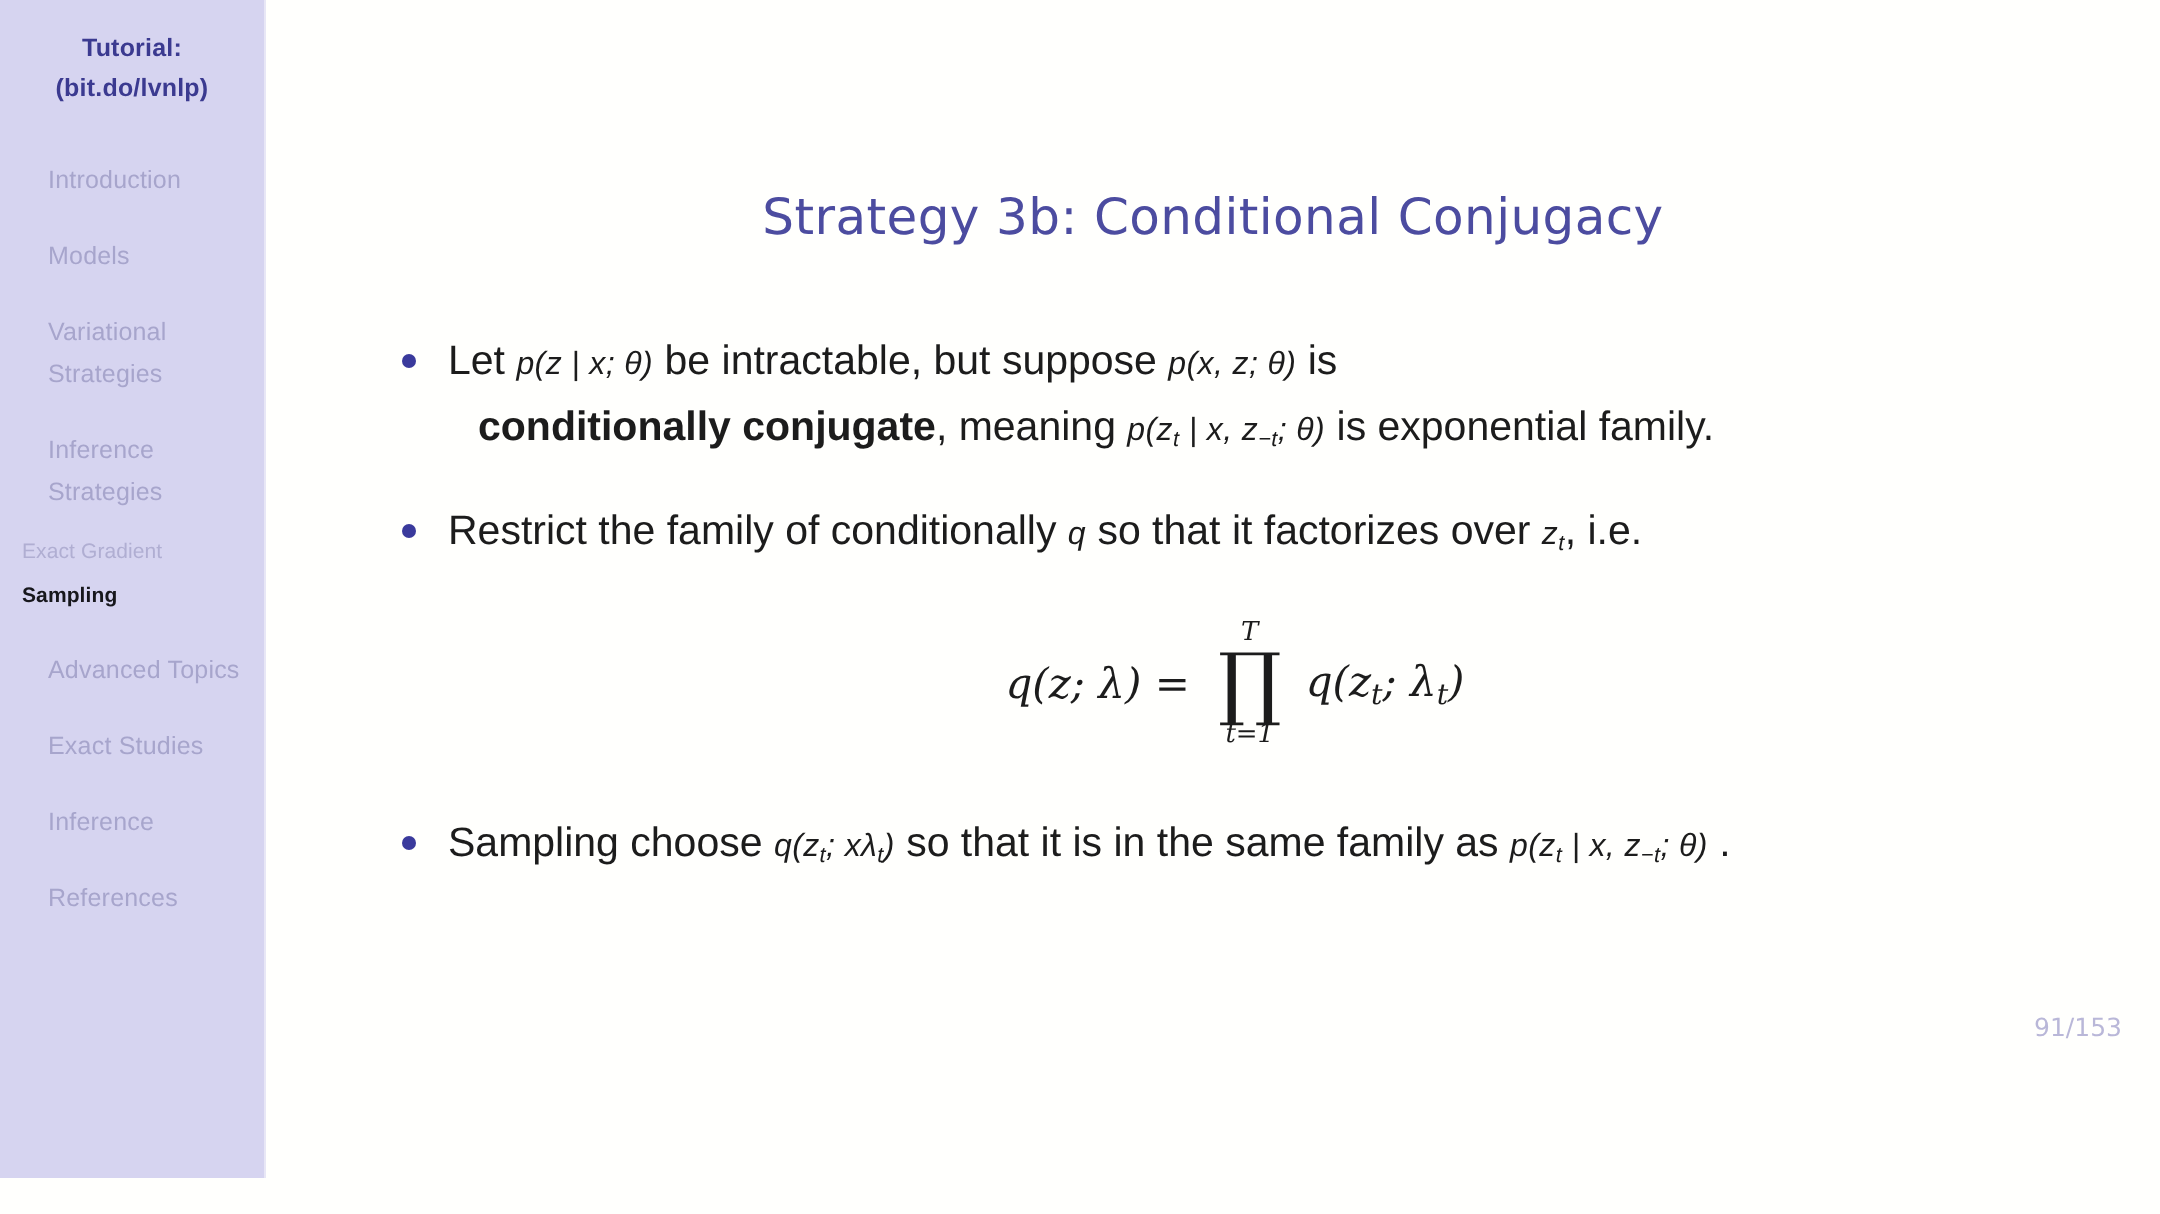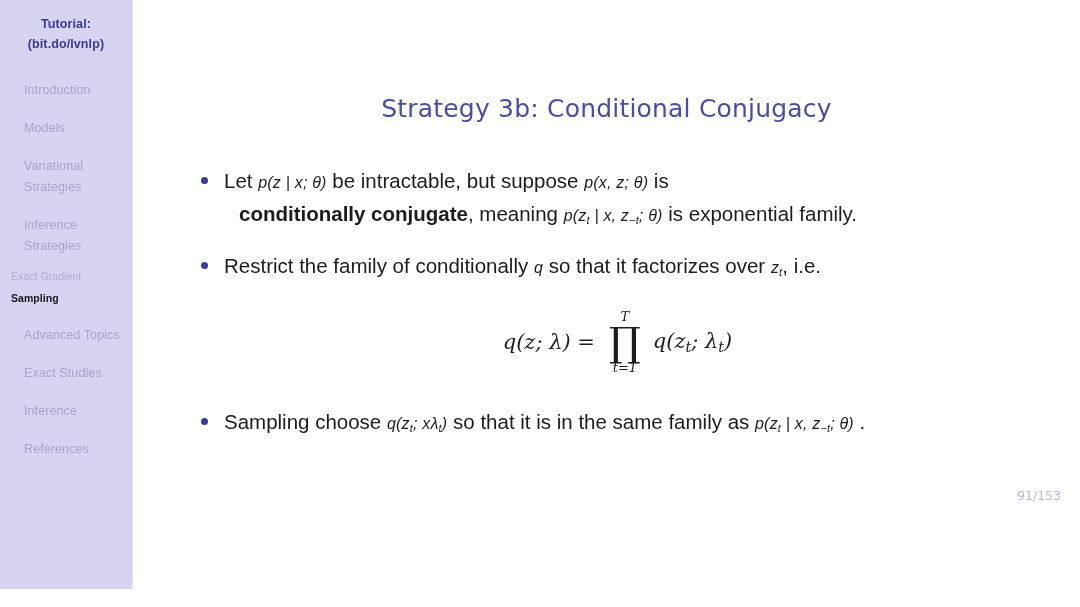--- a/index.html
+++ b/index.html
@@ -163,21 +163,21 @@
   .meanfield {
     margin: 16px 0 20px 0;
     padding-left: 29px;
     font-size: 20.5px;
     line-height: 30px;
   }
 
   .page-num {
     position: absolute;
     right: 19px;
-    bottom: 22px;
+    bottom: 4px;
     color: #b9b7d8;
     font-size: 12.5px;
     font-family: "DejaVu Sans", sans-serif;
   }
 </style>
 </head>
 <body>
 
 <div class="slide">
 

